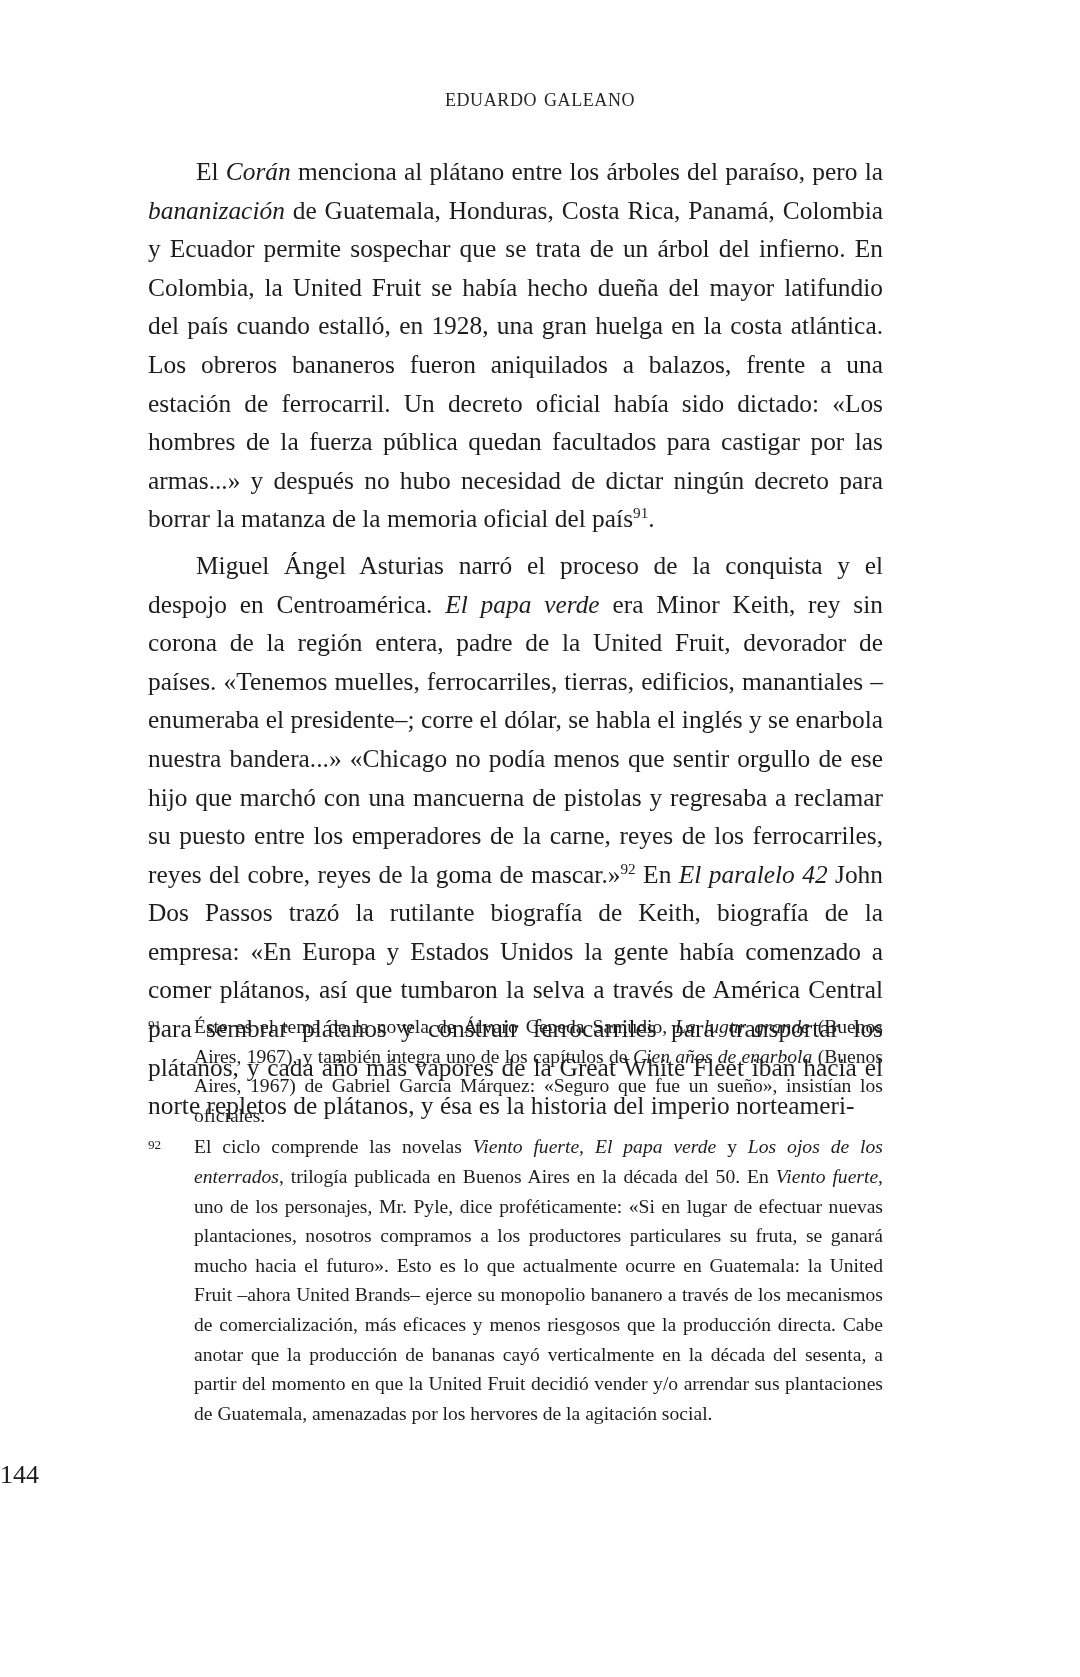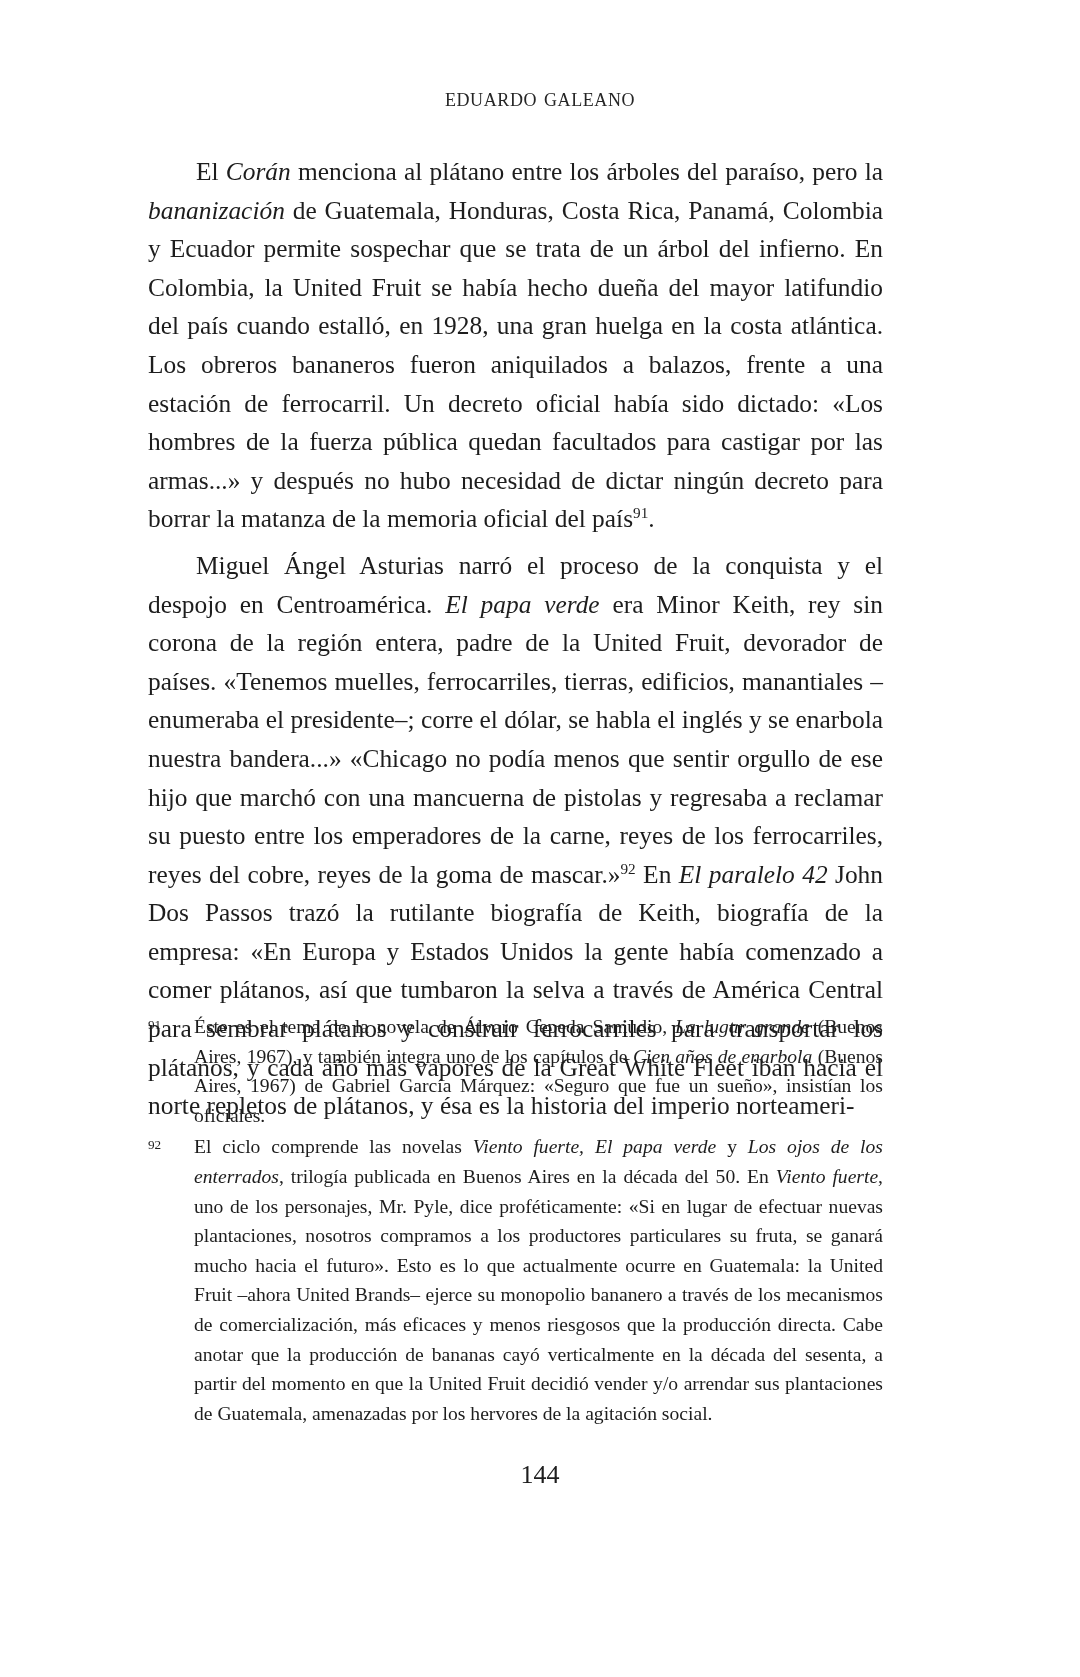--- a/index.html
+++ b/index.html
@@ -74,21 +74,20 @@
     top: 0;
     font-size: 13.2px;
     line-height: 26px;
     color: #1d1d1d;
   }
   .folio {
     position: absolute;
     top: 1460px;
     left: 0;
     width: 1080px;
-    text-align: center;
     font-size: 26px;
     color: #1d1d1d;
   }
 </style>
 </head>
 <body>
 
 <div class="page">
 
   <div class="running-head">Eduardo Galeano</div>

